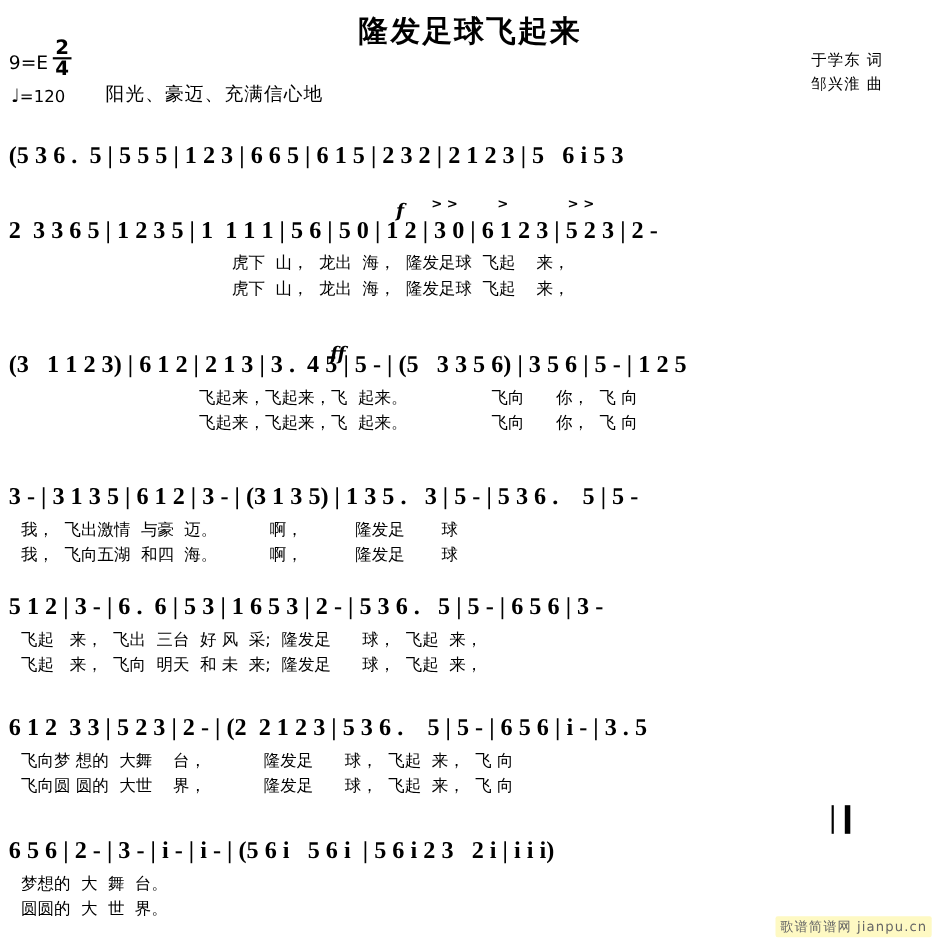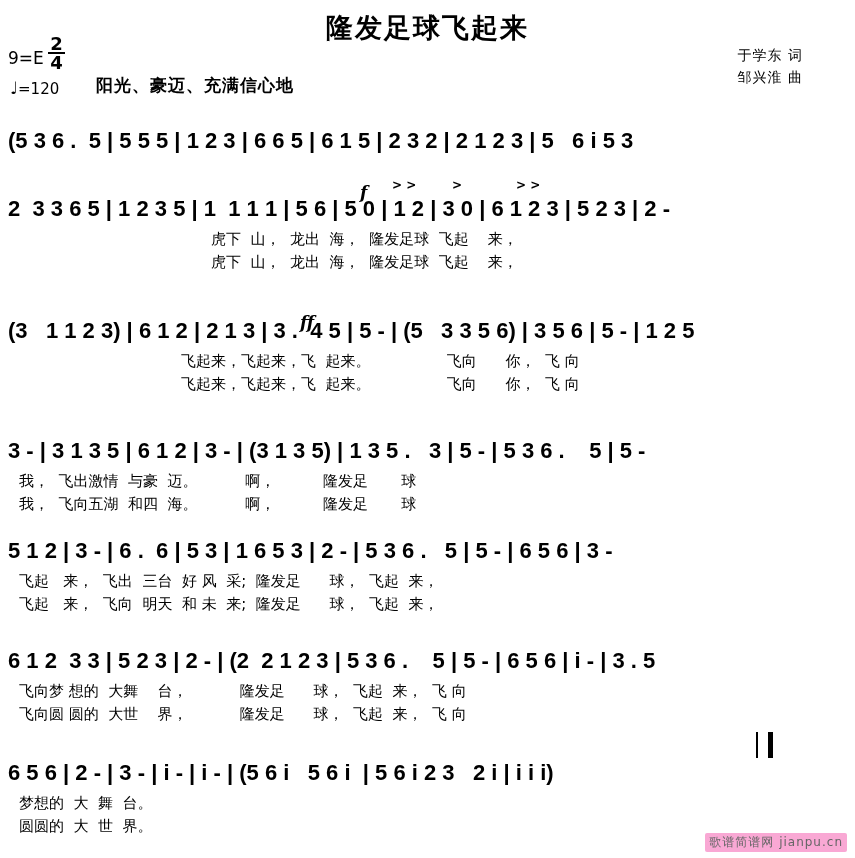--- a/index.html
+++ b/index.html
@@ -41,30 +41,30 @@
   .meter .bar{display:block;width:17px;height:2px;background:#000;margin:1px auto;}
   .meter .den{display:block;}
 
   .tempo{
     position:absolute;left:10px;top:78px;
     font-size:15px;
   }
   .tempo .note{font-size:17px;}
   .expr{
     position:absolute;left:96px;top:74px;
-    font-size:17px;letter-spacing:1px;font-weight:bold;
+    font-size:17px;letter-spacing:1px;
   }
 
   
   .sys{position:absolute;left:0;width:855px;}
   .notes{
     position:relative;
     height:34px;
     font-size:22px;font-weight:bold;
-    font-family:Liberation Sans, sans-serif;
+    font-family:Liberation Serif, serif;
     white-space:pre;
     letter-spacing:0px;
     padding-left:8px;
     box-sizing:border-box;
   }
   .lyr{
     position:relative;
     height:23px;
     font-size:15px;
     white-space:pre;
@@ -86,21 +86,21 @@
     width:10px;height:26px;
     border-left:2px solid #000;
     border-right:5px solid #000;
   }
   .watermark{
     position:absolute;right:8px;bottom:6px;
     font-size:13px;color:#9a9a9a;
     letter-spacing:1px;
   }
   .wm-box{
-    display:inline-block;background:#f9a8d4;color:#666;
+    display:inline-block;background:#fef9c3;color:#666;
     padding:1px 4px;border-radius:2px;font-size:12px;
   }
 </style>
 </head>
 <body>
 
 <div class="sheet">
 
   <div class="title">隆发足球飞起来</div>
 

